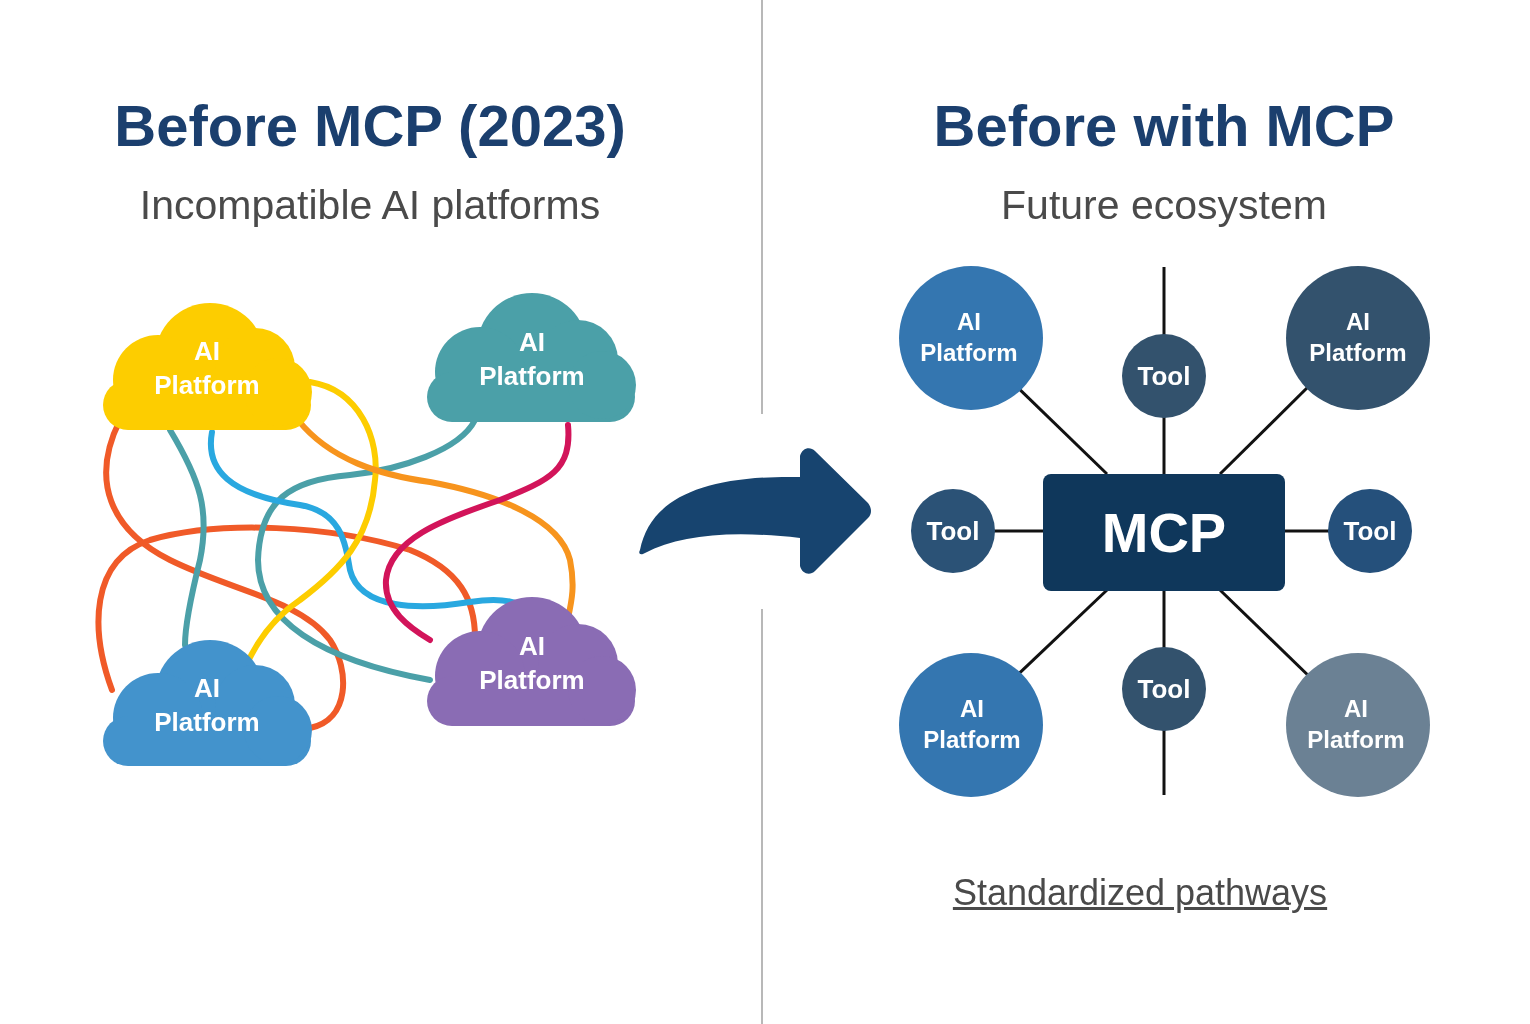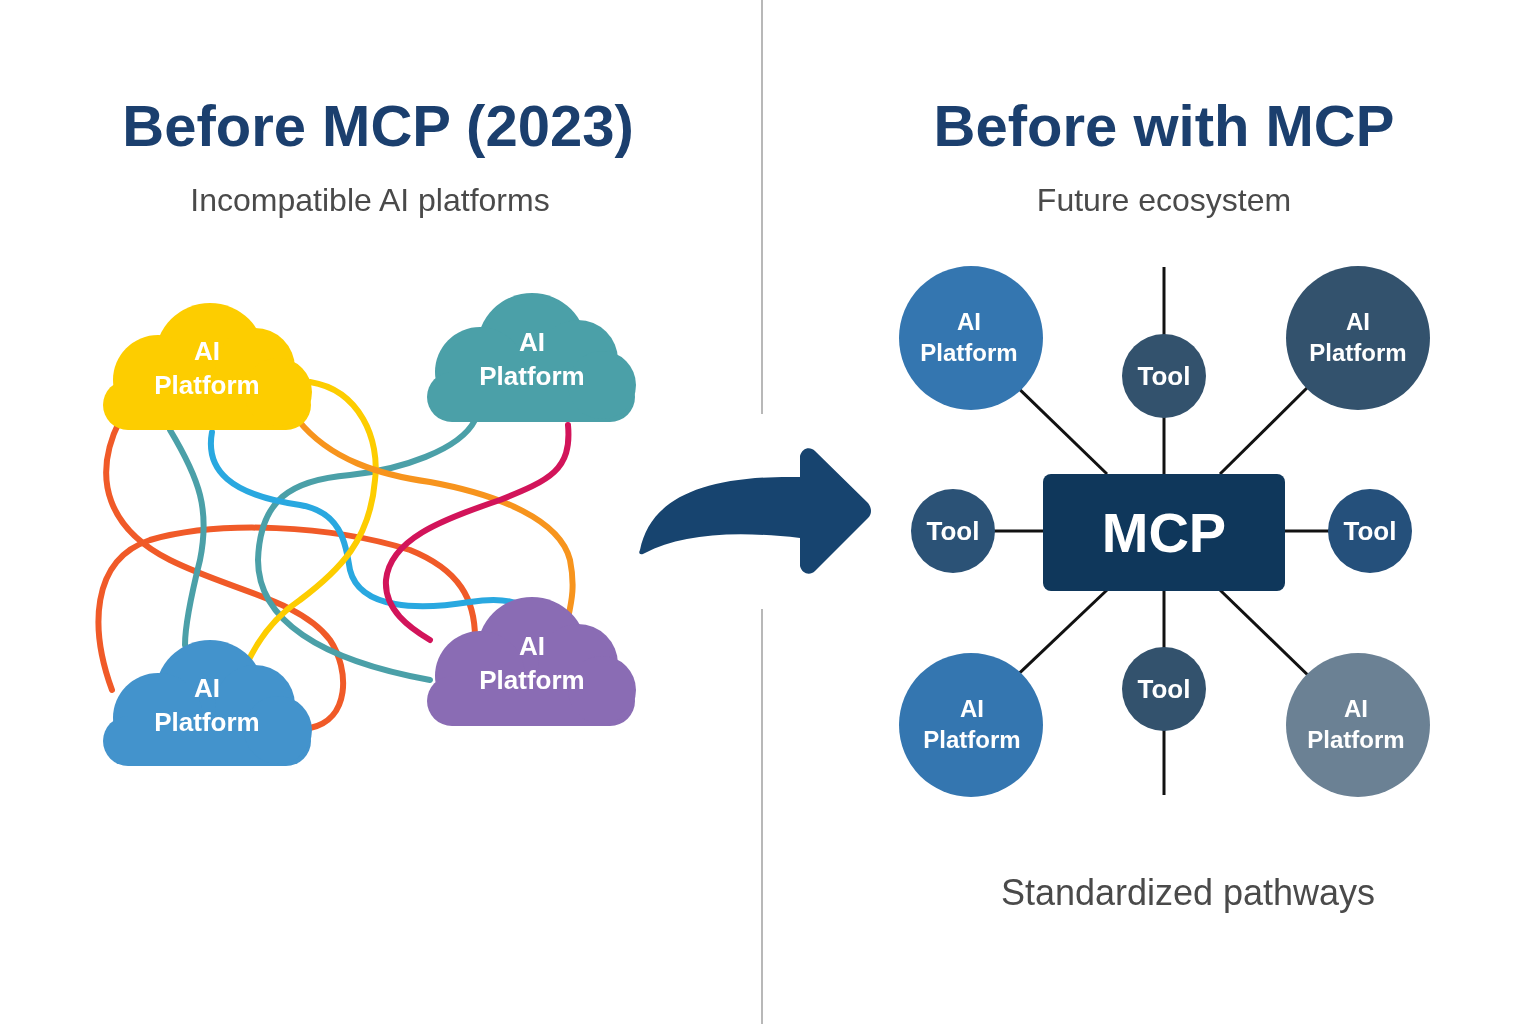--- a/index.html
+++ b/index.html
@@ -1,18 +1,18 @@
 <!DOCTYPE html>
 <html><head>
 <meta charset="utf-8">
 <style>
   html, body { margin: 0; padding: 0; background: #ffffff; }
   body { width: 1530px; height: 1024px; position: relative; overflow: hidden; font-family: "Liberation Sans", sans-serif; }
   .title { position: absolute; font-weight: bold; color: #1b3f6e; font-size: 58px; text-align: center; white-space: nowrap; }
-  .subtitle { position: absolute; color: #4a4a4a; font-size: 32px; text-align: center; white-space: nowrap; }
+  .subtitle { position: absolute; color: #4a4a4a; font-size: 41px; text-align: center; white-space: nowrap; }
   .caption { position: absolute; color: #4a4a4a; font-size: 36px; text-align: center; line-height: 48px; }
   svg { position: absolute; left: 0; top: 0; }
   .lbl { fill: #ffffff; font-family: "Liberation Sans", sans-serif; font-weight: bold; text-anchor: middle; }
 </style>
 </head>
 <body>
 
 <svg width="1530" height="1024">
   <line x1="762" y1="0" x2="762" y2="414" stroke="#b8b8b8" stroke-width="2"></line>
   <line x1="762" y1="609" x2="762" y2="1024" stroke="#b8b8b8" stroke-width="2"></line>
@@ -119,20 +119,20 @@
   <circle cx="953" cy="531" r="42" fill="#2b5276"></circle>
   <text class="lbl" x="953" y="540" font-size="26">Tool</text>
 
   <circle cx="1370" cy="531" r="42" fill="#25507b"></circle>
   <text class="lbl" x="1370" y="540" font-size="26">Tool</text>
 
   <circle cx="1164" cy="689" r="42" fill="#33526d"></circle>
   <text class="lbl" x="1164" y="698" font-size="26">Tool</text>
 </svg>
 
-<div class="title" style="left:68px; width:620px; top:92px;">Before MCP (2023)</div>
+<div class="title" style="left:60px; width:620px; top:92px;">Before MCP (2023)</div>
 <div class="subtitle" style="left:60px; width:620px; top:182px;">Incompatible AI platforms</div>
 <div class="title" style="left:860px; width:608px; top:92px;">Before with MCP</div>
 <div class="subtitle" style="left:860px; width:608px; top:182px;">Future ecosystem</div>
 
 <div class="caption" style="left:60px; width:620px; top:845px;">
 </div>
-<div class="caption" style="left:884px; width:608px; top:869px;">Standardized pathways</div>
+<div class="caption" style="left:836px; width:608px; top:869px;text-decoration:underline;">Standardized pathways</div>
 
 </body></html>

